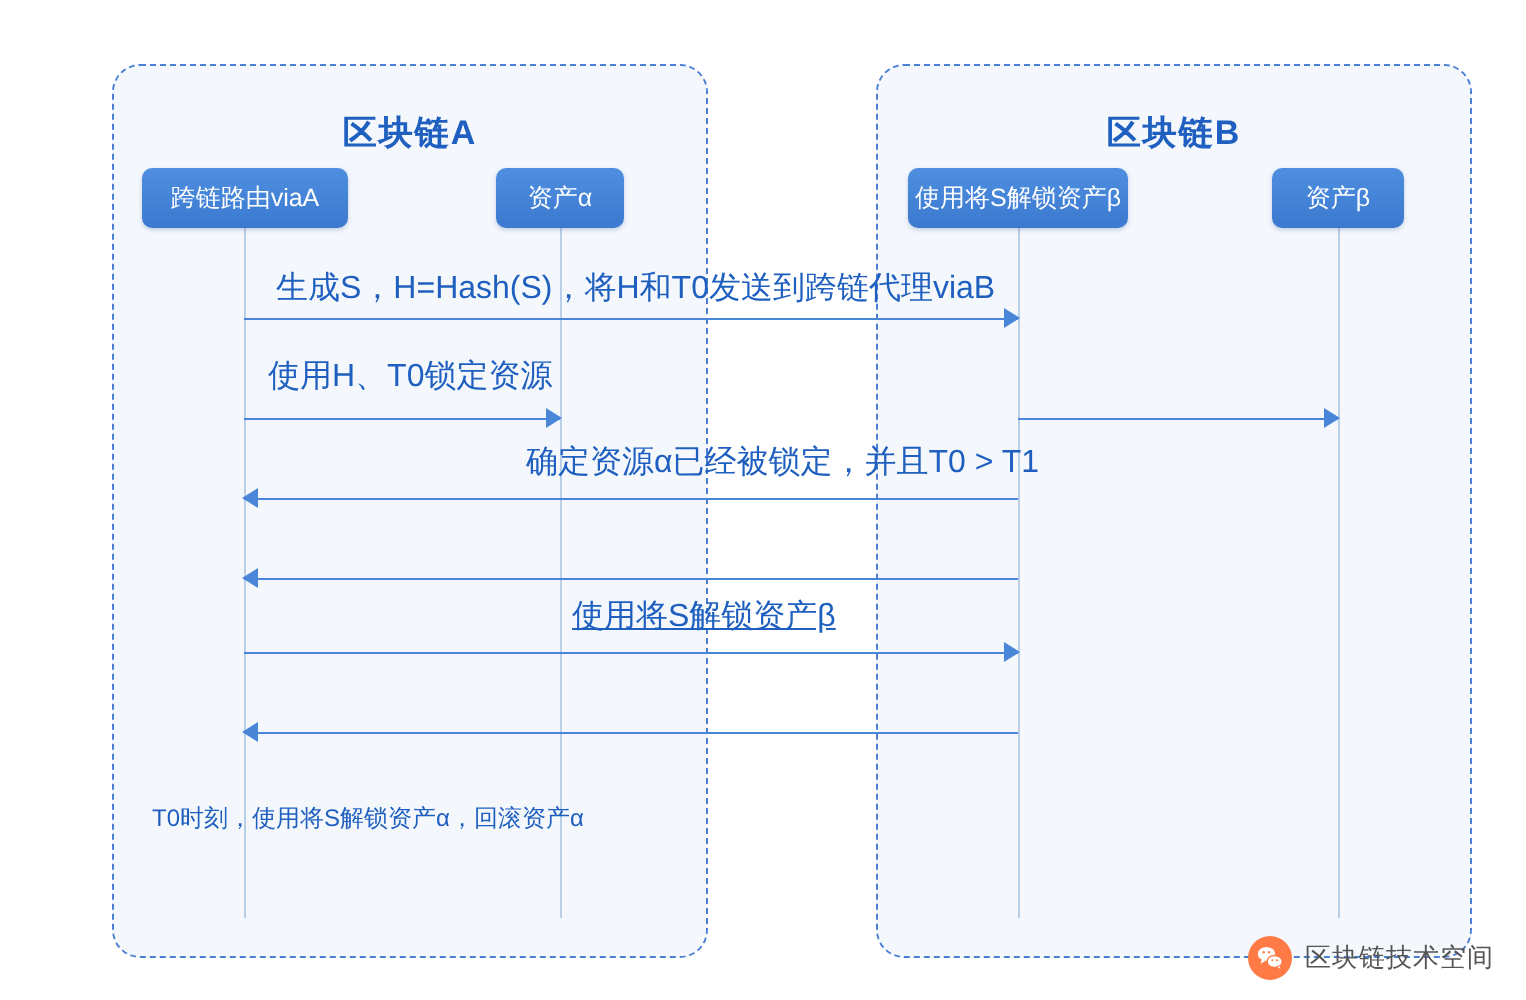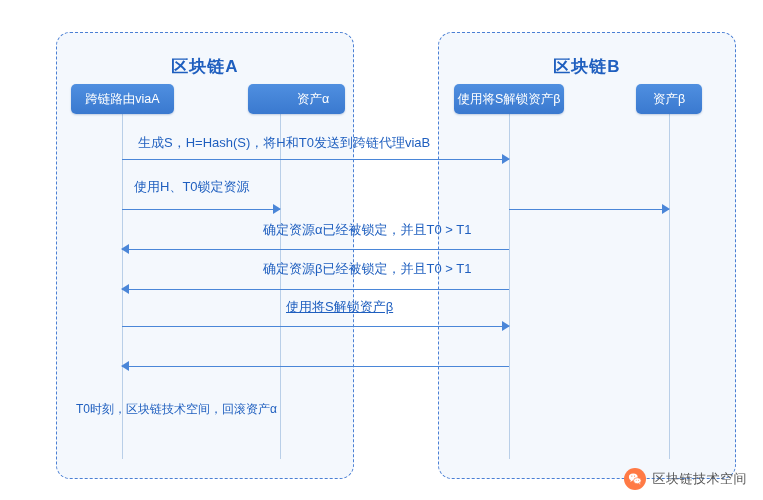--- a/index.html
+++ b/index.html
@@ -57,21 +57,21 @@
     background: linear-gradient(180deg, #4f8fe0 0%, #3a79cf 100%);
     color: #ffffff;
     font-size: 12.5px;
     display: flex;
     align-items: center;
     justify-content: center;
     box-shadow: 0 1px 2px rgba(40, 80, 140, 0.25);
     white-space: nowrap;
   }
   #node-a1 { left: 51px;  top: 72px;  width: 103px; }
-  #node-a2 { left: 228px; top: 72px; width: 64px; padding-left: 33px; }
+  #node-a2 { left: 228px; top: 72px; width: 64px; }
   #node-b1 { left: 434px; top: 72px; width: 110px; }
   #node-b2 { left: 616px; top: 72px; width: 66px; }
 
   .lifeline {
     position: absolute;
     width: 0;
     border-left: 1.5px solid #b9cfe8;
     top: 102px;
     height: 345px;
   }
@@ -103,21 +103,21 @@
   .msg.right .head {
     right: -1px;
     border-left: 8px solid #4a86d8;
   }
   .msg.left .head {
     left: -1px;
     border-right: 8px solid #4a86d8;
   }
   .msg-label {
     position: absolute;
-    font-size: 13px;
+    font-size: 16px;
     color: #1f5fbf;
     white-space: nowrap;
   }
   .note {
     position: absolute;
     font-size: 12px;
     color: #1f5fbf;
     white-space: nowrap;
   }
   #footer {
@@ -187,34 +187,33 @@
   <div class="msg left" style="left:102px; top:228px; width:387px;">
     <div class="line"></div>
       <div class="head"></div>
   </div>
   <div class="msg-label" style="left:243px; top:209px;text-align:center;">确定资源α已经被锁定，并且T0 &gt; T1</div>
 
   <div class="msg left" style="left:102px; top:268px; width:387px;">
     <div class="line"></div>
       <div class="head"></div>
   </div>
-  <div class="msg-label" style="left:243px; top:248px;">确定资源β已经被锁定，并且T0 &gt; T1</div>
 
   <div class="msg right" style="left:102px; top:305px; width:387px;">
     <div class="line"></div>
       <div class="head"></div>
   </div>
   <div class="msg-label" style="left:266px; top:286px;text-decoration:underline;">使用将S解锁资产β</div>
 
   <div class="msg left" style="left:102px; top:345px; width:387px;">
     <div class="line"></div>
       <div class="head"></div>
   </div>
 
-  <div class="note" style="left:56px; top:389px;">T0时刻，区块链技术空间，回滚资产α</div>
+  <div class="note" style="left:56px; top:389px;">T0时刻，使用将S解锁资产α，回滚资产α</div>
 
 </div>
 
 <div id="footer">
   <div class="wx-icon">
     <svg width="14" height="14" viewBox="0 0 24 24" aria-hidden="true">
       <ellipse cx="9" cy="8.5" rx="7.5" ry="6" fill="#ffffff"></ellipse>
       <polygon points="5,13 4,17 8,14.5" fill="#ffffff"></polygon>
       <ellipse cx="16" cy="15" rx="6.5" ry="5.2" fill="#ffffff" stroke="#ff7a45" stroke-width="1.2"></ellipse>
       <polygon points="20.5,18.5 21.5,22 17.5,19.8" fill="#ffffff" stroke="#ff7a45" stroke-width="0.8"></polygon>

